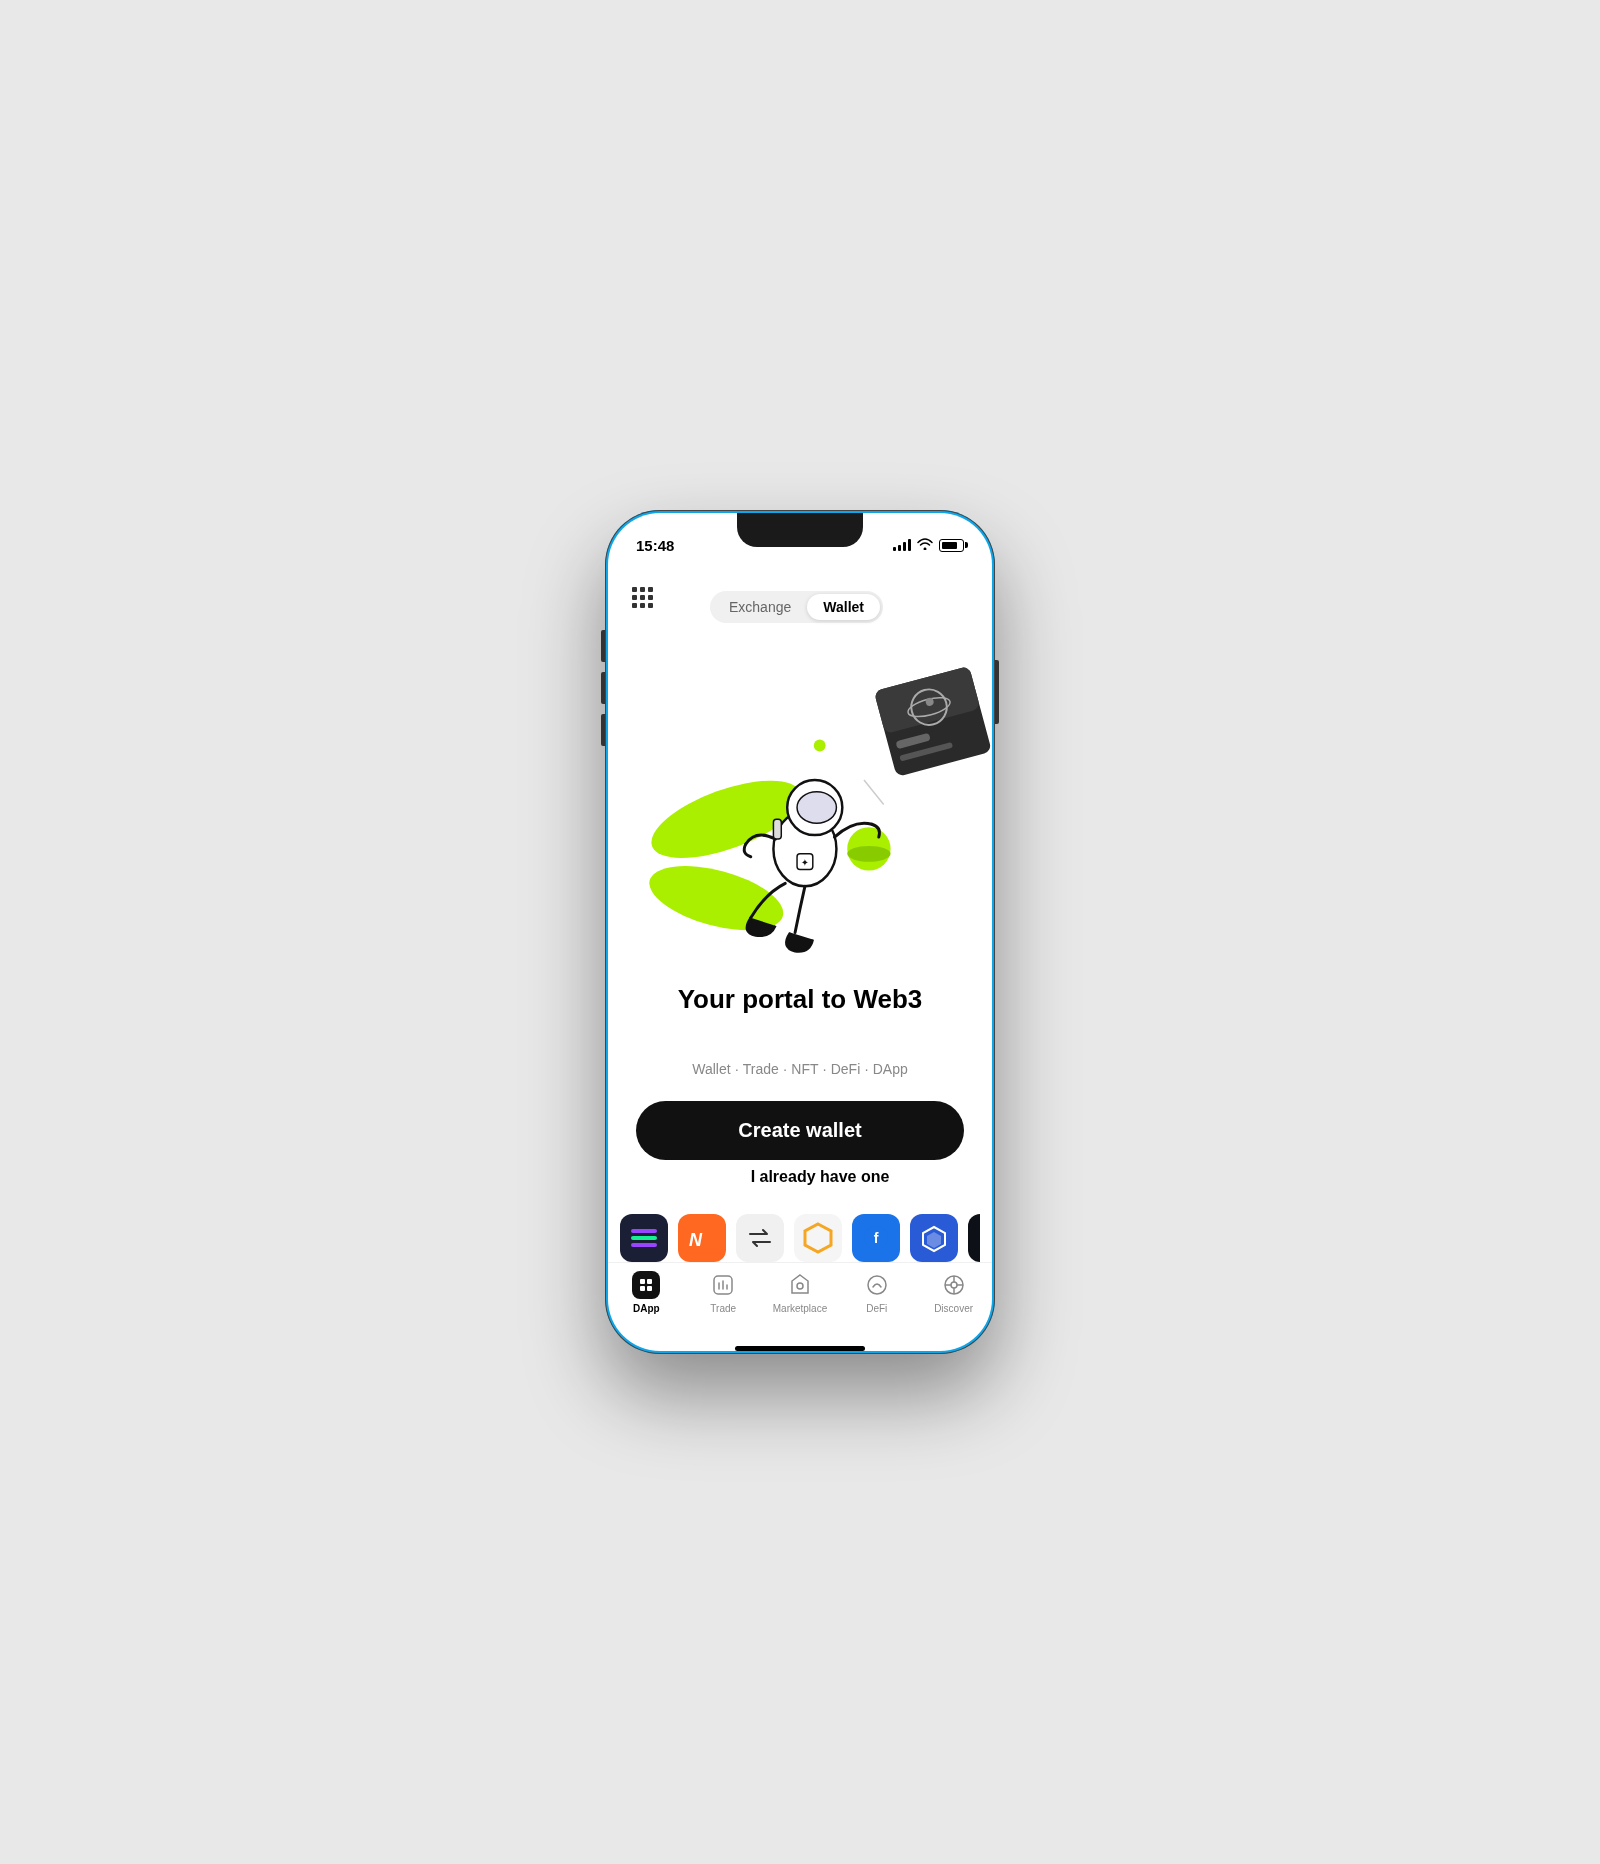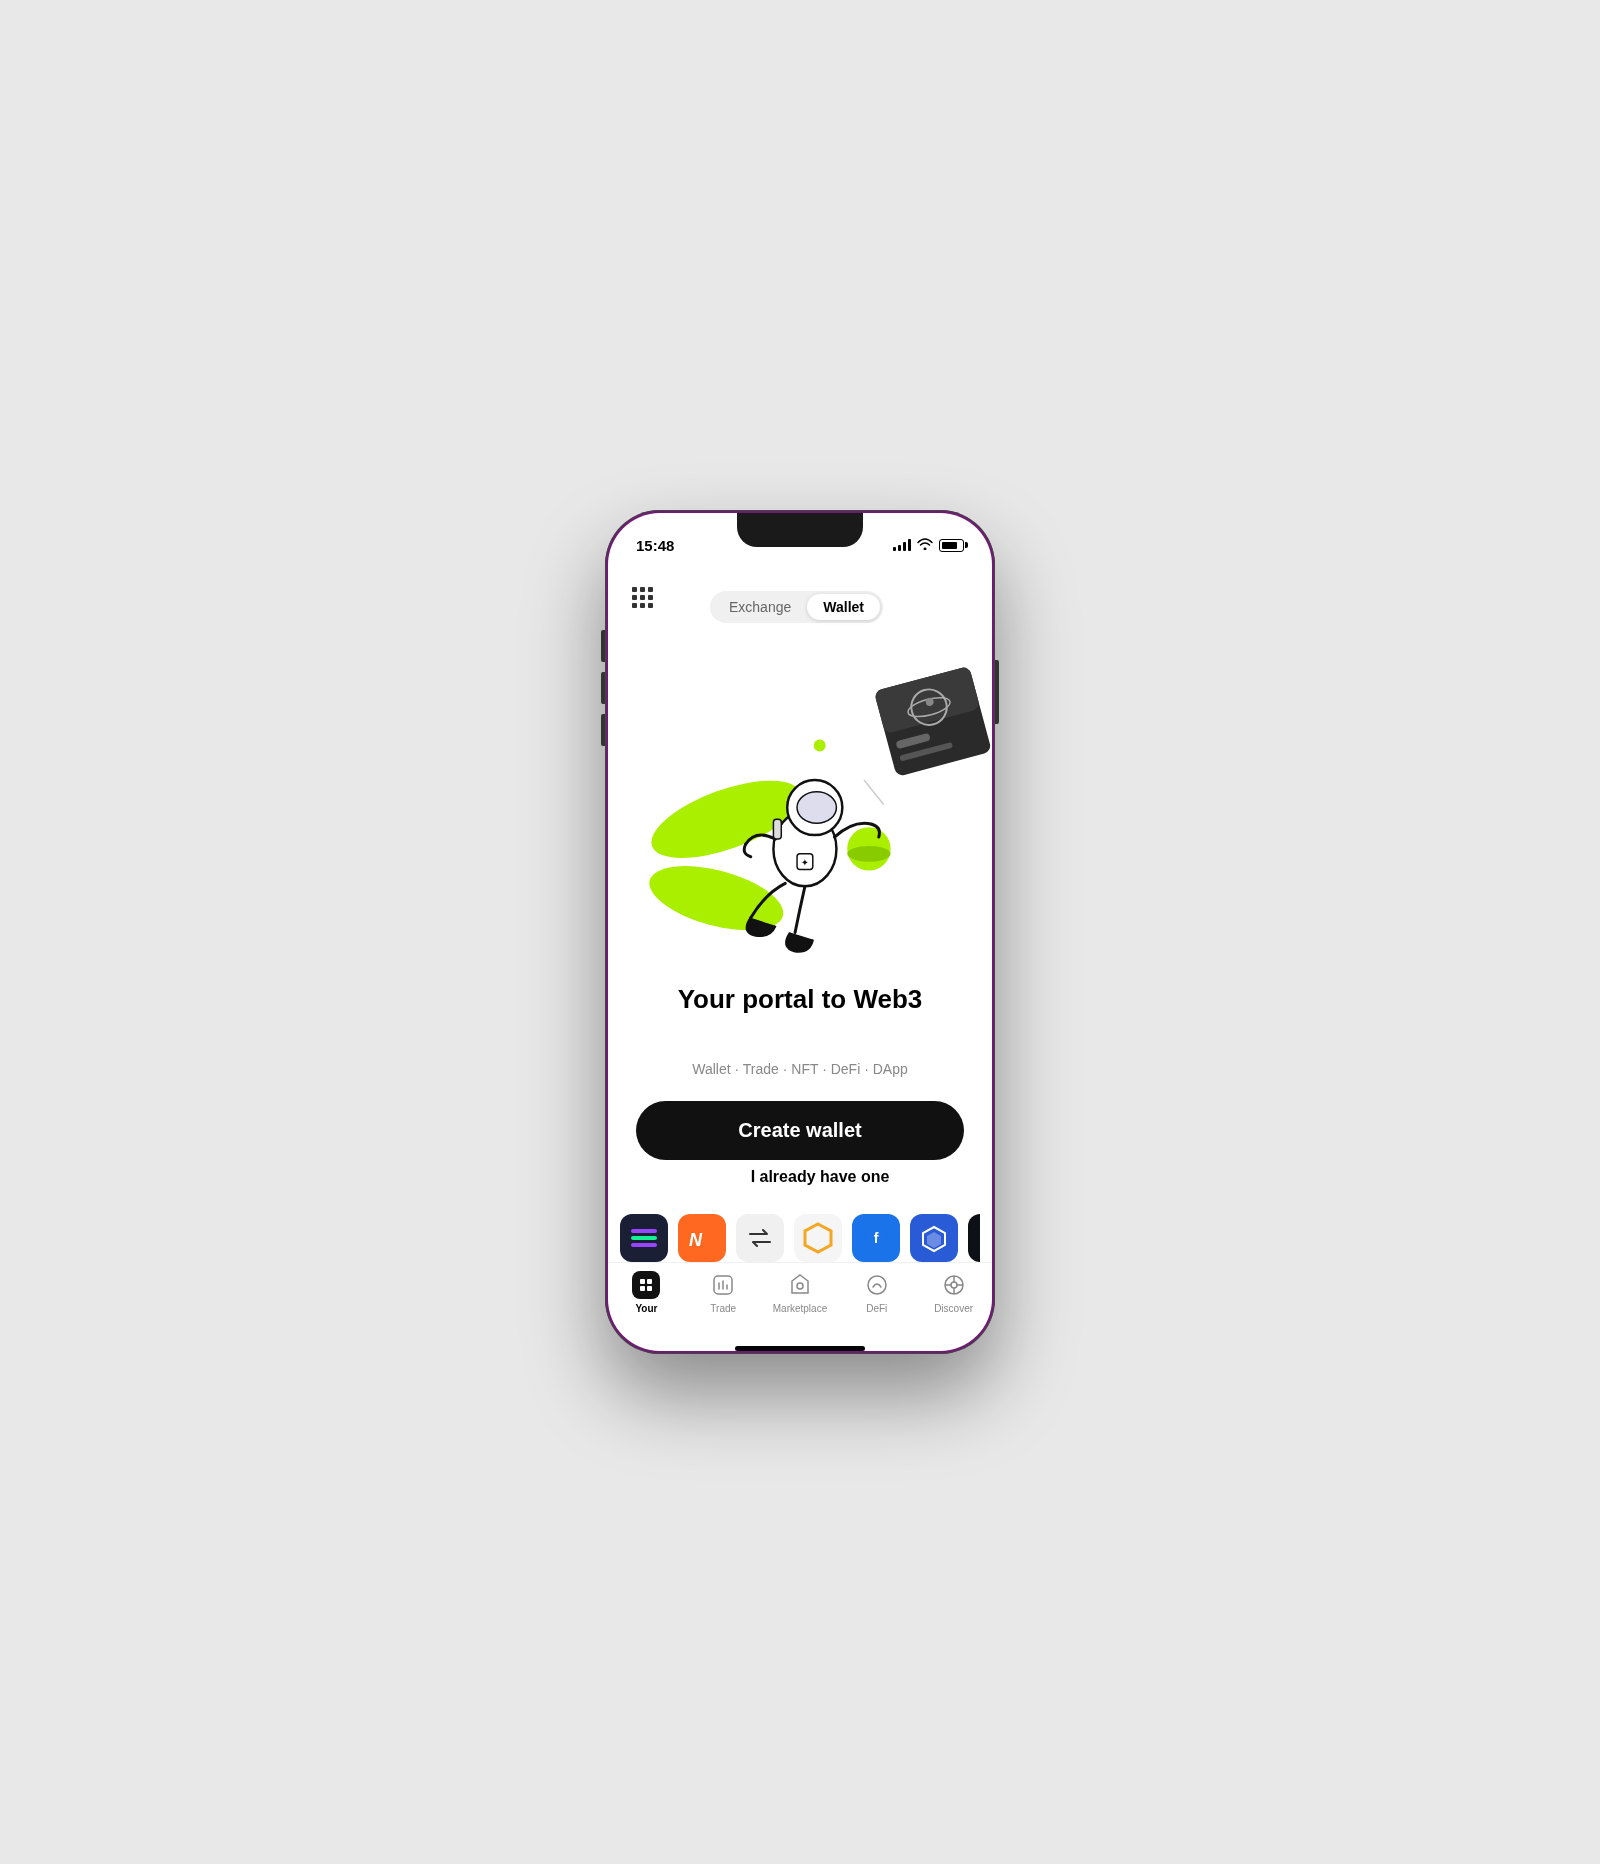--- a/index.html
+++ b/index.html
@@ -7,21 +7,21 @@
       background: #e8e8e8;
       display: flex;
       justify-content: center;
       align-items: center;
       min-height: 100vh;
       font-family: -apple-system, BlinkMacSystemFont, 'SF Pro Display', 'Helvetica Neue', sans-serif;
     }
     .phone-wrapper {
       width: 390px;
       height: 844px;
-      background: #701a75;
+      background: #0ea5e9;
       border-radius: 55px;
       padding: 3px;
       box-shadow: 0 40px 80px rgba(0,0,0,0.4), inset 0 0 0 1px #444;
       position: relative;
     }
     .phone-inner {
       width: 100%;
       height: 100%;
       background: #fff;
       border-radius: 52px;
@@ -457,21 +457,21 @@
     <div class="bottom-nav">
       <div class="nav-item">
         <div class="nav-icon home-icon-bg">
           <svg width="16" height="16" viewBox="0 0 16 16" fill="white">
             <rect x="2" y="2" width="5" height="5" rx="1"></rect>
             <rect x="9" y="2" width="5" height="5" rx="1"></rect>
             <rect x="2" y="9" width="5" height="5" rx="1"></rect>
             <rect x="9" y="9" width="5" height="5" rx="1"></rect>
           </svg>
         </div>
-        <span class="nav-label active">Your</span>
+        <span class="nav-label active">DApp</span>
       </div>
       <div class="nav-item">
         <div class="nav-icon">
           <svg width="24" height="24" viewBox="0 0 24 24" fill="none" stroke="#888" stroke-width="1.5">
             <rect x="3" y="3" width="18" height="18" rx="4"></rect>
             <path d="M8 16 L8 10 M12 16 L12 8 M16 16 L16 12" stroke-linecap="round"></path>
           </svg>
         </div>
         <span class="nav-label">Trade</span>
       </div>

